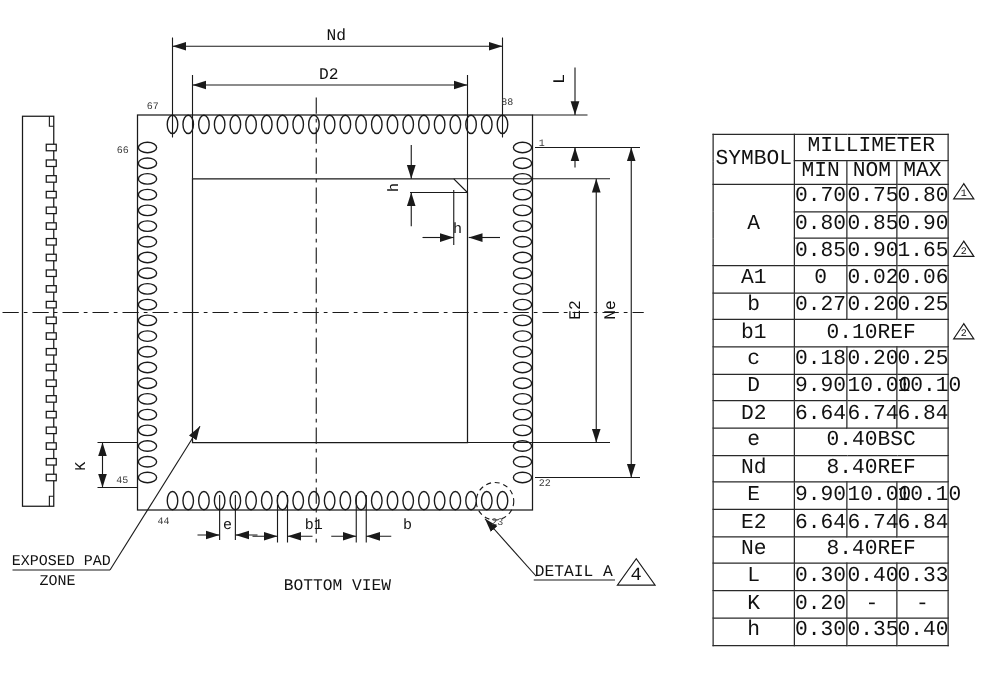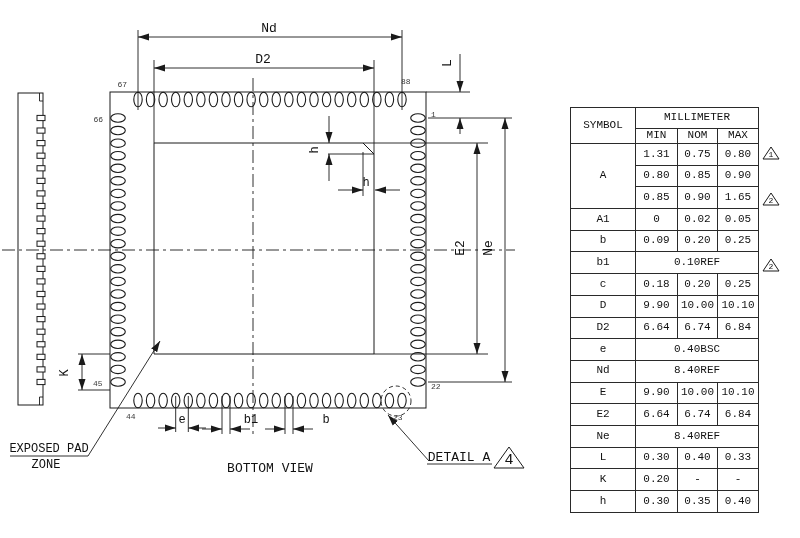--- a/index.html
+++ b/index.html
@@ -6,21 +6,21 @@
   #stage{position:relative;width:800px;height:538px;background:#ffffff;overflow:hidden;
          font-family:"Liberation Mono",monospace;}
   svg text{font-family:"Liberation Mono",monospace;fill:#111;}
   .dim{font-size:13px;}
   .small{font-size:12px;}
   .pin{font-size:8px;fill:#3a3a3a;}
   .big4{font-size:15px;}
   #drawing{position:absolute;left:0;top:0;}
   #notes-svg{position:absolute;left:758px;top:141px;}
   #dim-table{position:absolute;left:570px;top:107px;border-collapse:collapse;table-layout:fixed;
-             width:189px;font-size:11px;color:#111;}
+             width:189px;font-size:17px;color:#111;}
   #dim-table td,#dim-table th{border:1px solid #2a2a2a;text-align:center;padding:0;
              font-weight:normal;line-height:1.05;}
   #dim-table thead tr.hr1{height:21px;}
   #dim-table thead tr.hr2{height:15px;}
   #dim-table tbody tr{height:21.7px;}
   .stroke{stroke:#1a1a1a;stroke-width:1;fill:none;}
   .thin{stroke:#1a1a1a;stroke-width:0.9;fill:none;}
   #top-pins ellipse,#bottom-pins ellipse,#left-pins ellipse,#right-pins ellipse{
      fill:#fff;stroke:#1a1a1a;stroke-width:1.1;}
   #side-pads rect{fill:#fff;stroke:#1a1a1a;stroke-width:1;}
@@ -264,43 +264,43 @@
       </tr>
       <tr class="hr2">
         <th>MIN</th>
         <th>NOM</th>
         <th>MAX</th>
       </tr>
     </thead>
     <tbody id="table-body">
         <tr>
           <td rowspan="3">A</td>
-          <td>1.31</td>
+          <td>0.70</td>
           <td>0.75</td>
           <td>0.80</td>
         </tr>
         <tr>
           <td>0.80</td>
           <td>0.85</td>
           <td>0.90</td>
         </tr>
         <tr>
           <td>0.85</td>
           <td>0.90</td>
           <td>1.65</td>
         </tr>
         <tr>
           <td rowspan="1">A1</td>
           <td>0</td>
           <td>0.02</td>
-          <td>0.05</td>
+          <td>0.06</td>
         </tr>
         <tr>
           <td rowspan="1">b</td>
-          <td>0.09</td>
+          <td>0.27</td>
           <td>0.20</td>
           <td>0.25</td>
         </tr>
         <tr>
           <td rowspan="1">b1</td>
           <td colspan="3">0.10REF</td>
         </tr>
         <tr>
           <td rowspan="1">c</td>
           <td>0.18</td>

